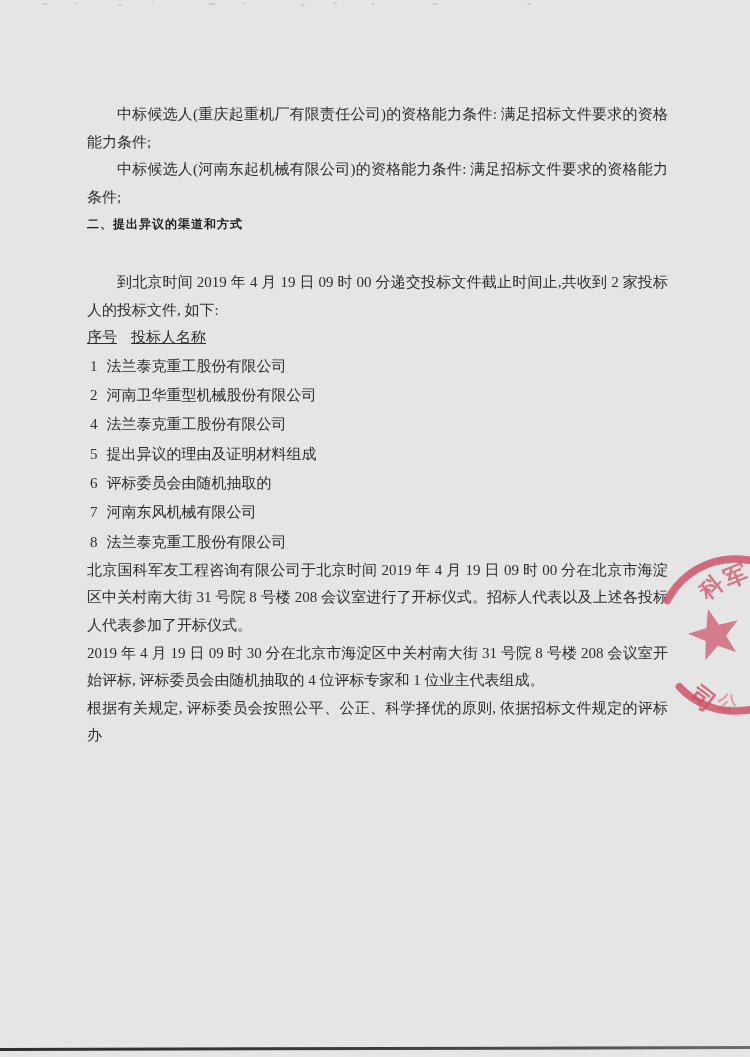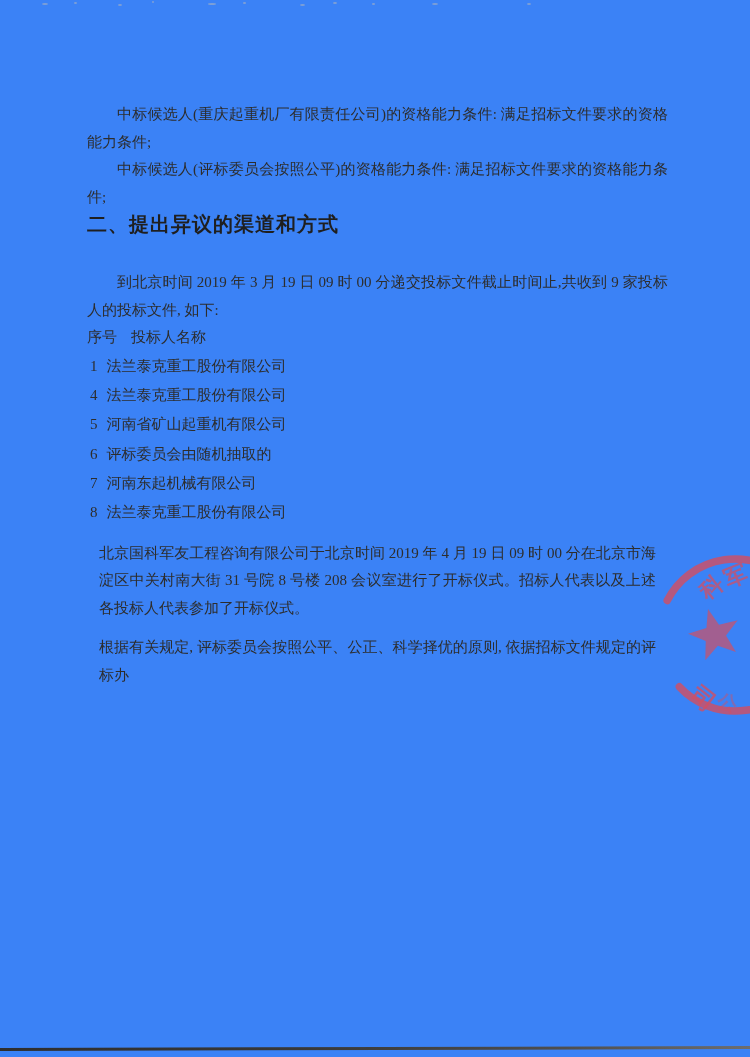--- a/index.html
+++ b/index.html
@@ -1,42 +1,42 @@
 <!DOCTYPE html>
 <html lang="zh"><head>
 <meta charset="utf-8">
 <style>
   html,body{margin:0;padding:0;background:#ffffff;}
   .page{
     position:relative;
     width:750px;height:1057px;
-    background:#3b82f6;
+    background:#e5e5e5;
     overflow:hidden;
     font-family:"Liberation Serif","DejaVu Serif",serif;
     color:#2d2d2d;
   }
   .content{
     position:absolute;left:87px;top:101px;width:581px;
     font-size:15px;line-height:27.6px;
     text-align:justify;
   }
   .content p{margin:0;}
   .para.indent{text-indent:2em;}
   .sec-heading{
-    font-size:20px;font-weight:bold;color:#1f1f1f;
+    font-size:12px;font-weight:bold;color:#1f1f1f;
     margin:0;line-height:27.6px;text-align:left;
     letter-spacing:1px;
   }
   .spacer{height:30px;}
-  .list-header{line-height:27.6px;}
+  .list-header{line-height:27.6px;text-decoration:underline;}
   .list-header .hdr-name{margin-left:14px;}
   .bidders{line-height:29.3px;}
   .bidder-row{white-space:nowrap;}
   .bidder-row .no{display:inline-block;padding-left:3px;margin-right:9px;font-family:"Liberation Serif","DejaVu Serif",serif;}
-  .closing p{margin:12px;}
+  .closing p{margin:0;}
   
   .speckles{position:absolute;top:0;left:0;width:750px;height:10px;}
   .speck{position:absolute;background:#b4b8bb;border-radius:50%;opacity:.55;}
   
   .stamp{position:absolute;left:630px;top:528px;pointer-events:none;}
   
   .scan-edge{
     position:absolute;left:-4px;right:-4px;top:1047px;height:3px;
     background:linear-gradient(90deg,#2e2e2e 0%,#383838 40%,#4e4e4e 75%,#6e6e6e 100%);
     transform:rotate(-0.15deg);
@@ -57,41 +57,43 @@
     <span class="speck" style="left:300px;top:4px;width:5px;height:2px;"></span>
     <span class="speck" style="left:333px;top:2px;width:4px;height:2px;"></span>
     <span class="speck" style="left:372px;top:3px;width:3px;height:1.5px;"></span>
     <span class="speck" style="left:432px;top:3px;width:6px;height:2px;"></span>
     <span class="speck" style="left:527px;top:3px;width:4px;height:2px;"></span>
   </div>
 
   <div class="content">
 
     <p class="para indent">中标候选人(重庆起重机厂有限责任公司)的资格能力条件: 满足招标文件要求的资格能力条件;</p>
-    <p class="para indent">中标候选人(评标委员会按照公平)的资格能力条件: 满足招标文件要求的资格能力条件;</p>
+    <p class="para indent">中标候选人(河南东起机械有限公司)的资格能力条件: 满足招标文件要求的资格能力条件;</p>
 
     <h2 class="sec-heading">二、提出异议的渠道和方式</h2>
 
     <div class="spacer"></div>
 
-    <p class="para indent">到北京时间 2019 年 3 月 19 日 09 时 00 分递交投标文件截止时间止,共收到 9 家投标人的投标文件, 如下:</p>
+    <p class="para indent">到北京时间 2019 年 4 月 19 日 09 时 00 分递交投标文件截止时间止,共收到 2 家投标人的投标文件, 如下:</p>
 
     <p class="list-header"><span>序号</span><span class="hdr-name">投标人名称</span></p>
 
     <div class="bidders">
       <div class="bidder-row"><span class="no">1</span><span class="name">法兰泰克重工股份有限公司</span></div>
+      <div class="bidder-row"><span class="no">2</span><span class="name">河南卫华重型机械股份有限公司</span></div>
       <div class="bidder-row"><span class="no">4</span><span class="name">法兰泰克重工股份有限公司</span></div>
-      <div class="bidder-row"><span class="no">5</span><span class="name">河南省矿山起重机有限公司</span></div>
+      <div class="bidder-row"><span class="no">5</span><span class="name">提出异议的理由及证明材料组成</span></div>
       <div class="bidder-row"><span class="no">6</span><span class="name">评标委员会由随机抽取的</span></div>
-      <div class="bidder-row"><span class="no">7</span><span class="name">河南东起机械有限公司</span></div>
+      <div class="bidder-row"><span class="no">7</span><span class="name">河南东风机械有限公司</span></div>
       <div class="bidder-row"><span class="no">8</span><span class="name">法兰泰克重工股份有限公司</span></div>
     </div>
 
     <div class="closing">
       <p>北京国科军友工程咨询有限公司于北京时间 2019 年 4 月 19 日 09 时 00 分在北京市海淀区中关村南大街 31 号院 8 号楼 208 会议室进行了开标仪式。招标人代表以及上述各投标人代表参加了开标仪式。</p>
+      <p>2019 年 4 月 19 日 09 时 30 分在北京市海淀区中关村南大街 31 号院 8 号楼 208 会议室开始评标, 评标委员会由随机抽取的 4 位评标专家和 1 位业主代表组成。</p>
       <p>根据有关规定, 评标委员会按照公平、公正、科学择优的原则, 依据招标文件规定的评标办</p>
     </div>
 
   </div>
 
   <svg class="stamp" width="130" height="215" viewBox="0 0 130 215">
     <g transform="rotate(-8 105 107)" fill="none" stroke="#cf5065" opacity="0.82">
       <path d="M 42.7 63.4 A 76 76 0 0 1 167.3 63.4" stroke-width="7.5" stroke-linecap="round"></path>
       <path d="M 167.3 150.6 A 76 76 0 0 1 42.7 150.6" stroke-width="7.5" stroke-linecap="round"></path>
     </g>

